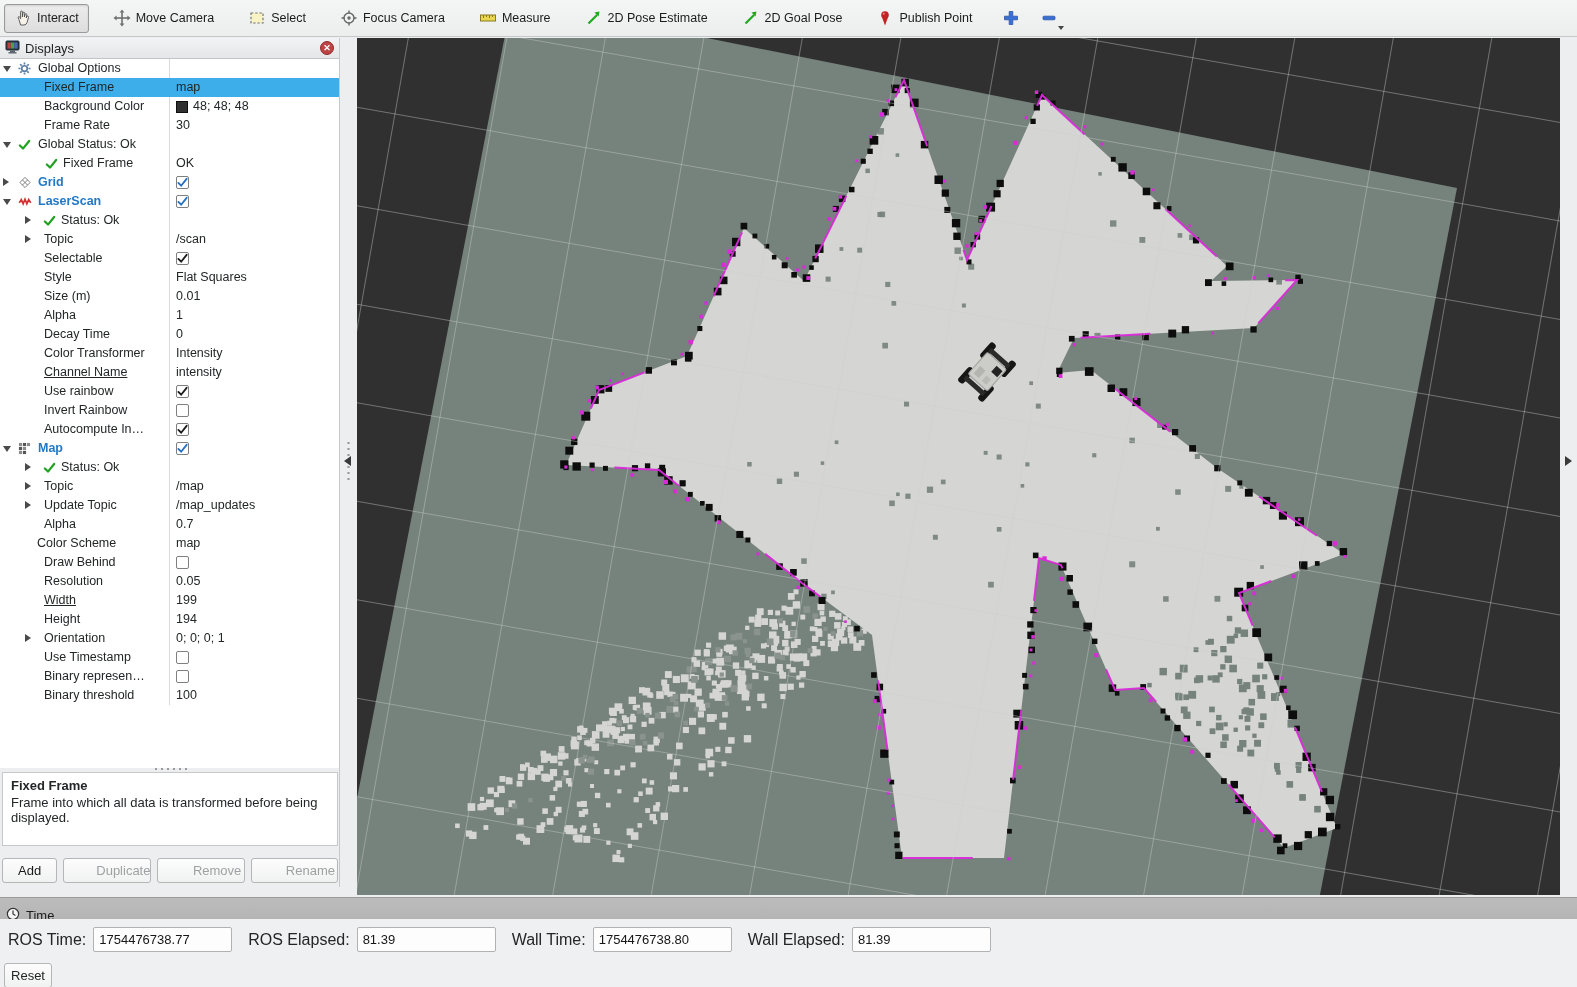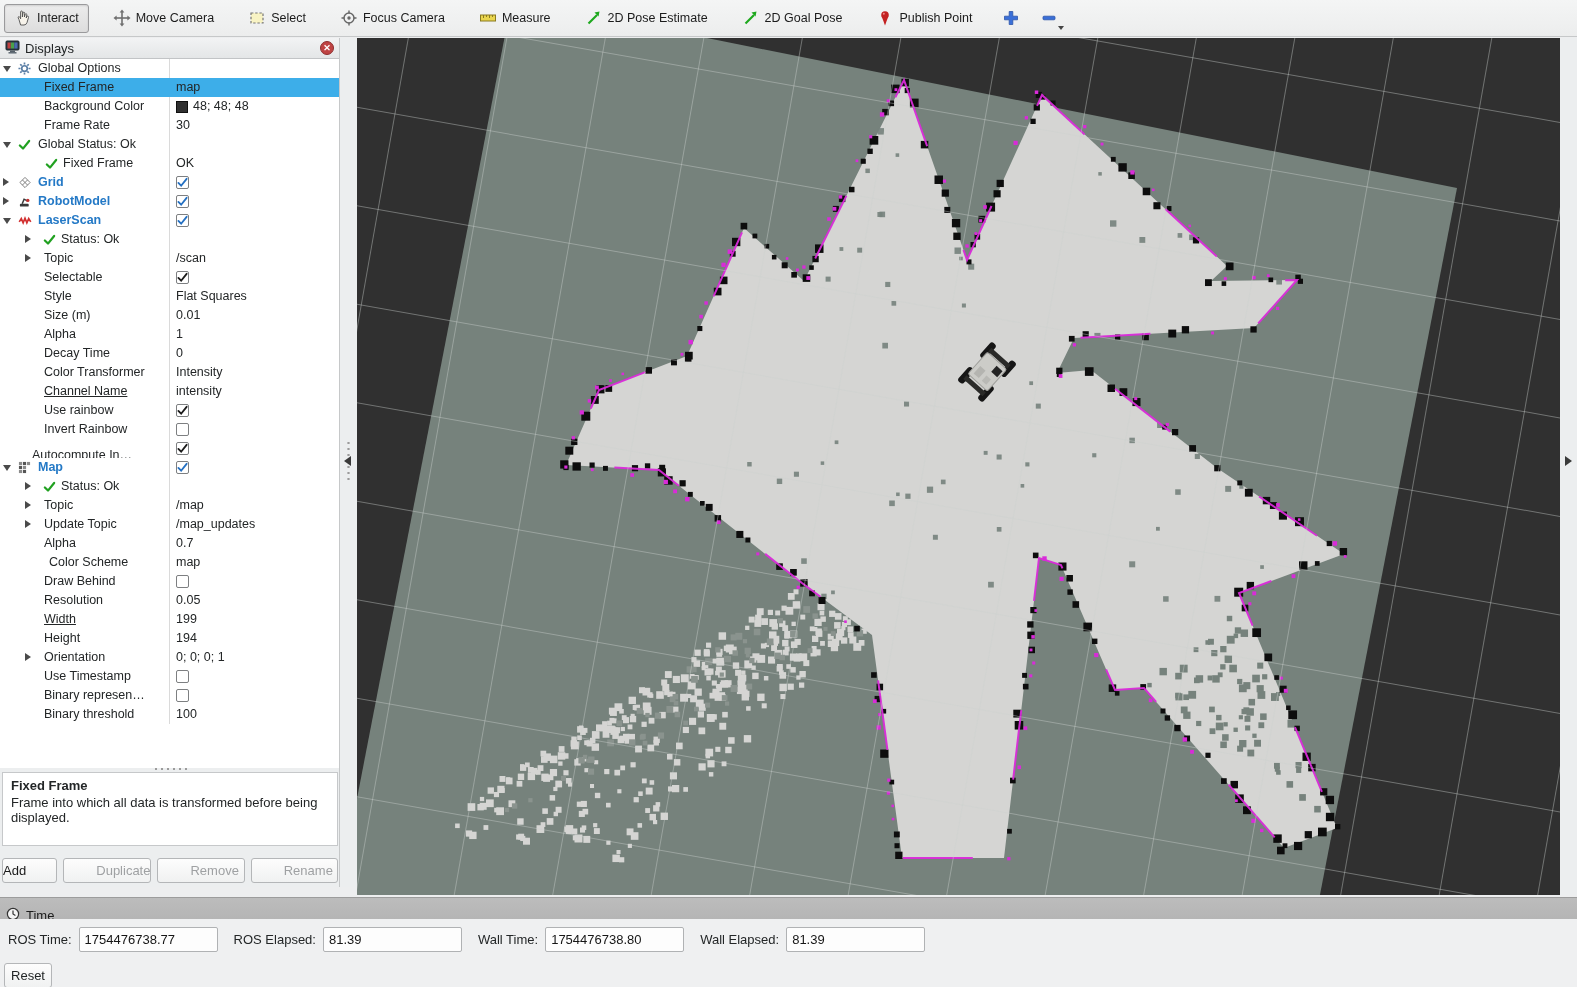--- a/index.html
+++ b/index.html
@@ -55,21 +55,21 @@
 
   .grip-h { width:34px; height:6px; margin:2px auto;
     background-image:radial-gradient(circle,#9b9b9b 1px,transparent 1.3px);
     background-size:6px 6px; background-repeat:repeat-x; }
   #help-box { position:absolute; left:2px; top:734px; width:336px; height:74px;
     background:#fff; border:1px solid #c6c8ca; padding:5px 8px; font-size:13px; }
   #help-box .help-title { font-weight:bold; margin-bottom:2px; }
   #display-buttons { position:absolute; left:2px; bottom:3px; width:336px; height:26px;
     display:flex; gap:6px; }
   .pbtn { flex:1; height:25px; font-size:13px; border:1px solid #b4b6b8; border-radius:3px;
-    background:linear-gradient(#fdfdfd,#f0f1f1); line-height:23px;
+    background:linear-gradient(#fdfdfd,#f0f1f1); text-align:center; line-height:23px;
     color:#1a1a1a; }
   .pbtn.disabled { color:#9fa1a3;padding-left:32px; }
 
   
   .vsplit { position:absolute; top:38px; width:17px; background:#eceeef; }
   .vsplit .dots { position:absolute; left:6px; top:402px; width:5px; height:40px;
     background-image:radial-gradient(circle,#9b9b9b 1px,transparent 1.3px);
     background-size:5px 6px; background-repeat:repeat-y; }
   .vsplit .arrow-left { position:absolute; left:4px; top:418px; width:0; height:0;
     border-right:7px solid #3a3a3a; border-top:5px solid transparent;
@@ -85,21 +85,21 @@
 
   
   #time-titlebar { position:absolute; left:0; top:897px; width:1577px; height:37px;
     background:linear-gradient(#bcbcbc,#b0b0b0); border-top:1px solid #9c9c9c;
     border-bottom:1px solid #a2a2a2; display:flex; align-items:center; gap:6px;
     padding:0 6px; font-size:13px; color:#1c1c1c; }
   #time-panel { position:absolute; left:0; top:919px; width:1577px; height:68px;
     background:#eff0f1; }
   #time-fields { position:absolute; left:8px; top:8px; display:flex; align-items:center; }
   .tfield { display:flex; align-items:center; margin-right:16px; }
-  .tfield label { font-size:13px; margin-right:7px; white-space:nowrap; }
+  .tfield label { font-size:16px; margin-right:7px; white-space:nowrap; }
   .tfield input { width:139px; height:25px; border:1px solid #b0b2b4; border-radius:2px;
     background:#fdfdfd; font-family:"Liberation Sans",sans-serif; font-size:13px;
     padding:0 5px; color:#161616; }
   #reset-btn { position:absolute; left:4px; top:44px; width:48px; height:25px;
     font-size:13px; border:1px solid #b4b6b8; border-radius:3px;
     background:linear-gradient(#fdfdfd,#f0f1f1); text-align:center; line-height:23px; }
 </style>
 </head>
 <body>
 
@@ -283,54 +283,36 @@
         <div class="tcell-right">
           <span class="cbox">
             <svg width="11" height="11" viewBox="0 0 12 12">
               <path d="M1.5 6.5l3 3L10.5 2" stroke="#2470c2" stroke-width="2" fill="none" stroke-linecap="round"></path>
             </svg>
           </span>
         </div>
       </div>
       <div class="trow">
         <div class="tcell-left">
-          <span class="arr right" style="left: 3px;"></span>
+          <span class="arr down" style="left: 3px;"></span>
           <span class="ticon" style="left: 18px;"><svg width="14" height="13" viewBox="0 0 14 14">
-              <rect x="1.5" y="9.5" width="9.5" height="3" rx="1" fill="#3a3a3a"></rect>
-              <path d="M4 9.5 6 4.5 9.5 6.3" stroke="#3a3a3a" stroke-width="1.6" fill="none"></path>
-              <circle cx="10" cy="5.8" r="1.8" fill="#c23030"></circle>
+              <polyline points="0.8,8.5 3,5 5,9.5 7,4.5 9,9.5 11,5 13.2,8.5" stroke="#d23030" stroke-width="1.8" fill="none"></polyline>
             </svg></span>
-          <span class="tlabel display-name" style="left: 38px;">RobotModel</span>
+          <span class="tlabel display-name" style="left: 38px;">LaserScan</span>
         </div>
         <div class="tcell-right">
           <span class="cbox">
             <svg width="11" height="11" viewBox="0 0 12 12">
               <path d="M1.5 6.5l3 3L10.5 2" stroke="#2470c2" stroke-width="2" fill="none" stroke-linecap="round"></path>
             </svg>
           </span>
         </div>
       </div>
       <div class="trow">
         <div class="tcell-left">
-          <span class="arr down" style="left: 3px;"></span>
-          <span class="ticon" style="left: 18px;"><svg width="14" height="13" viewBox="0 0 14 14">
-              <polyline points="0.8,8.5 3,5 5,9.5 7,4.5 9,9.5 11,5 13.2,8.5" stroke="#d23030" stroke-width="1.8" fill="none"></polyline>
-            </svg></span>
-          <span class="tlabel display-name" style="left: 38px;">LaserScan</span>
-        </div>
-        <div class="tcell-right">
-          <span class="cbox">
-            <svg width="11" height="11" viewBox="0 0 12 12">
-              <path d="M1.5 6.5l3 3L10.5 2" stroke="#2470c2" stroke-width="2" fill="none" stroke-linecap="round"></path>
-            </svg>
-          </span>
-        </div>
-      </div>
-      <div class="trow">
-        <div class="tcell-left">
           <span class="arr right" style="left: 25px;"></span>
           <span class="ticon" style="left: 43px;"><svg width="13" height="13" viewBox="0 0 14 14">
               <path d="M2 8l3.4 3.4L12 3.2" stroke="#21a121" stroke-width="2.4" fill="none" stroke-linecap="round" stroke-linejoin="round"></path>
             </svg></span>
           <span class="tlabel" style="left: 61px;">Status: Ok</span>
         </div>
         <div class="tcell-right"></div>
       </div>
       <div class="trow">
         <div class="tcell-left">
@@ -416,21 +398,21 @@
       <div class="trow">
         <div class="tcell-left">
           <span class="tlabel" style="left: 44px;">Invert Rainbow</span>
         </div>
         <div class="tcell-right">
           <span class="cbox"></span>
         </div>
       </div>
       <div class="trow">
         <div class="tcell-left">
-          <span class="tlabel" style="left: 32px; margin-top: 7px;">Autocompute In…</span>
+          <span class="tlabel" style="left: 44px;">Autocompute In…</span>
         </div>
         <div class="tcell-right">
           <span class="cbox">
             <svg width="11" height="11" viewBox="0 0 12 12">
               <path d="M1.5 6.5l3 3L10.5 2" stroke="#1b1b1b" stroke-width="2" fill="none" stroke-linecap="round"></path>
             </svg>
           </span>
         </div>
       </div>
       <div class="trow">
@@ -486,21 +468,21 @@
       <div class="trow">
         <div class="tcell-left">
           <span class="tlabel" style="left: 44px;">Alpha</span>
         </div>
         <div class="tcell-right">
           <span>0.7</span>
         </div>
       </div>
       <div class="trow">
         <div class="tcell-left">
-          <span class="tlabel" style="left: 49px;">Color Scheme</span>
+          <span class="tlabel" style="left: 37px;">Color Scheme</span>
         </div>
         <div class="tcell-right">
           <span>map</span>
         </div>
       </div>
       <div class="trow">
         <div class="tcell-left">
           <span class="tlabel" style="left: 44px;">Draw Behind</span>
         </div>
         <div class="tcell-right">

